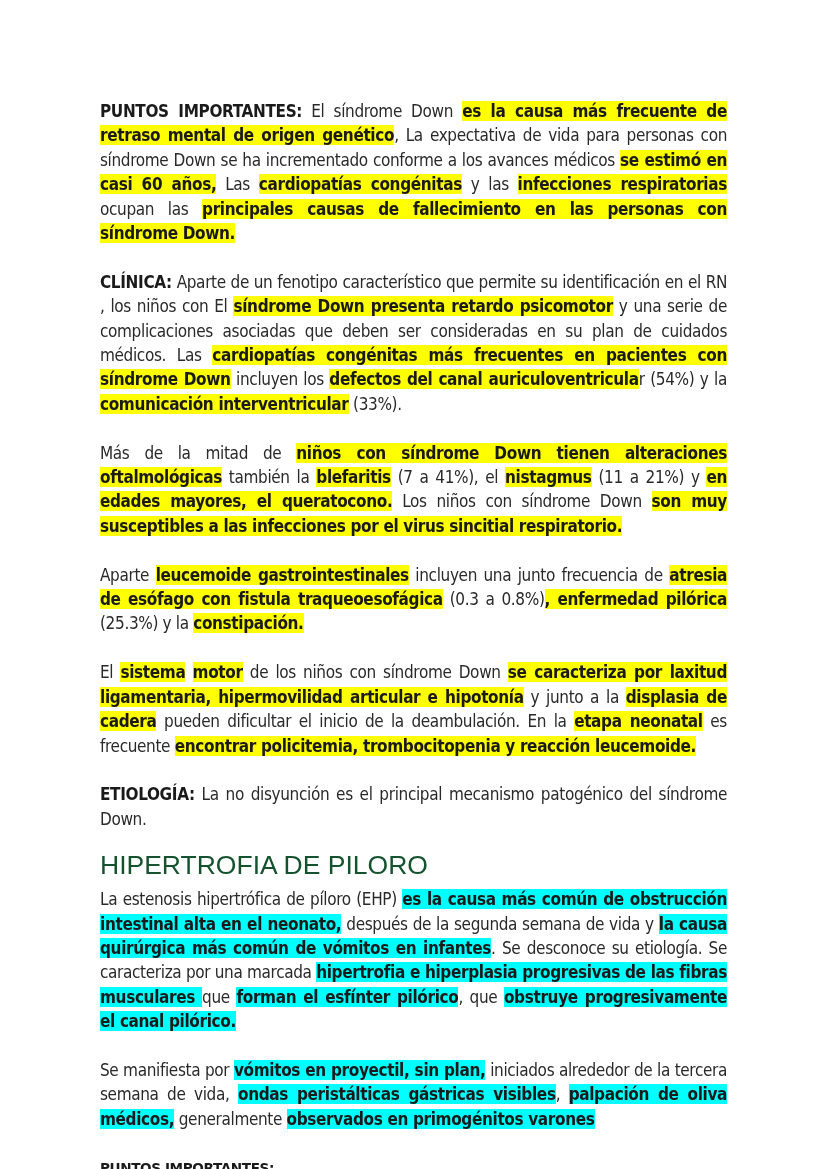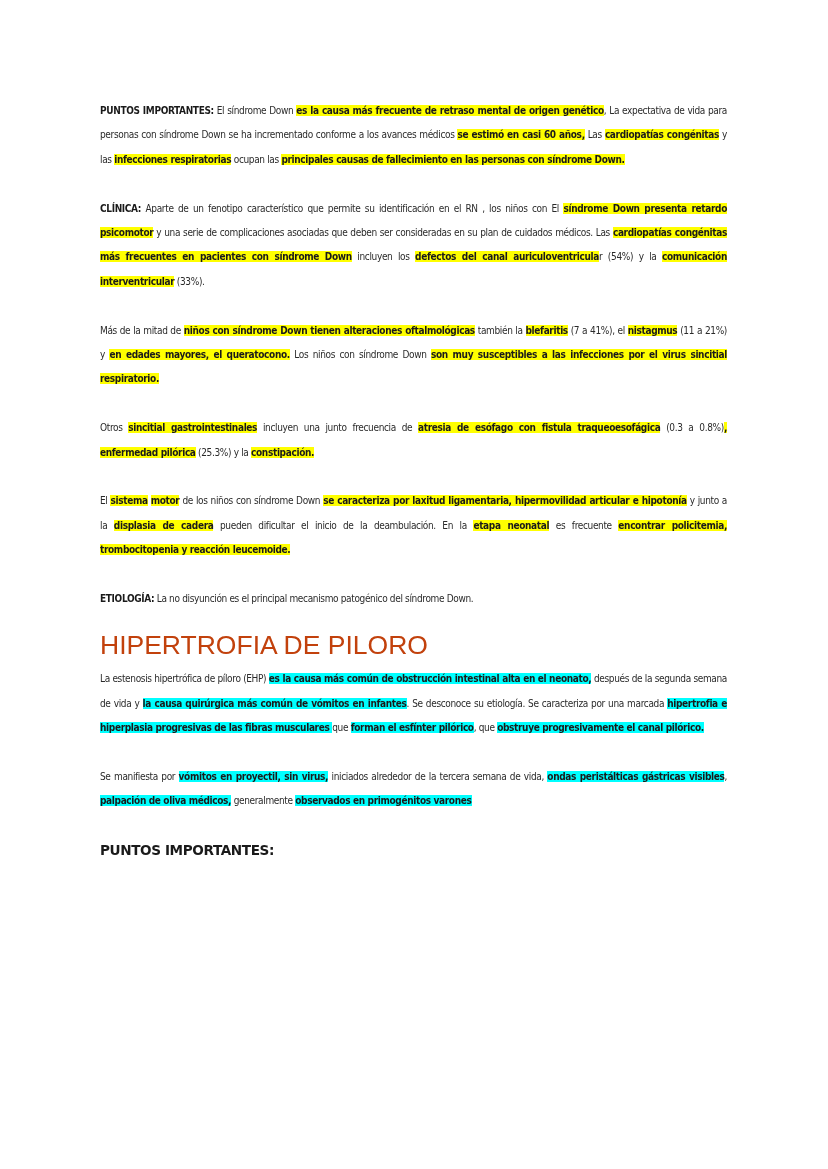--- a/index.html
+++ b/index.html
@@ -1,42 +1,42 @@
 <!DOCTYPE html>
 <html><head>
 <meta charset="utf-8">
 <style>
   html, body { margin: 0; padding: 0; background: #ffffff; }
   body { width: 828px; height: 1169px; position: relative; overflow: hidden;
          font-family: "DejaVu Sans", sans-serif; color: #222; }
   .page { position: absolute; left: 100px; top: 99px; width: 627px; }
   .para { font-family: "DejaVu Sans Condensed", "DejaVu Sans", sans-serif;
-          font-size: 10px; line-height: 24.4px; text-align: justify;
+          font-size: 17px; line-height: 24.4px; text-align: justify;
           margin: 0 0 24.4px 0; letter-spacing: -0.35px; word-spacing: 0px;
           font-stretch: condensed; color: #2a2a2a; }
   .para b, .lbl { font-weight: bold; color: #1a1a1a; }
   .hl-y { background: #ffff00; }
   .hl-c { background: #00ffff; }
   .heading { font-family: "Liberation Sans", sans-serif; font-size: 26.5px;
-             font-weight: normal; color: #c2410c; margin: 18px 0 6px 0; line-height: 32px; }
+             font-weight: normal; color: #14532d; margin: 18px 0 6px 0; line-height: 32px; }
   .lbl-line { font-size: 13.6px; font-weight: bold; line-height: 24px; margin: 0; letter-spacing: -0.4px; color:#1a1a1a; }
   ul { margin: 0; padding: 0 0 0 50px; list-style: none; }
   li { position: relative; font-size: 13.4px; line-height: 24px; letter-spacing: -0.35px; color: #2a2a2a; }
   li .bullet { position: absolute; left: -25px; top: 9px; width: 6px; height: 6px; border-radius: 50%; background: #111; }
 </style>
 </head>
 <body>
 
 <div class="page">
   <p class="para"><b class="lbl">PUNTOS IMPORTANTES:</b><span>  El síndrome Down </span><b class="hl-y">es la causa más frecuente de retraso mental de origen genético</b><span>, La expectativa de vida para personas con síndrome Down se ha incrementado conforme a los avances médicos </span><b class="hl-y">se estimó en casi 60 años,</b><span> Las </span><b class="hl-y">cardiopatías congénitas</b><span> y las </span><b class="hl-y">infecciones respiratorias</b><span> ocupan las </span><b class="hl-y">principales causas de fallecimiento en las personas con síndrome Down.</b></p>
   <p class="para"><b class="lbl">CLÍNICA:</b><span>  Aparte de un fenotipo característico que permite su identificación en el RN , los niños con El </span><b class="hl-y">síndrome Down presenta retardo psicomotor</b><span> y una serie de complicaciones asociadas que deben ser consideradas en su plan de cuidados médicos. Las </span><b class="hl-y">cardiopatías congénitas más frecuentes en pacientes con síndrome Down</b><span> incluyen los </span><b class="hl-y">defectos del canal auriculoventricula</b><span>r (54%) y la </span><b class="hl-y">comunicación interventricular</b><span> (33%).</span></p>
   <p class="para"><span>Más de la mitad de </span><b class="hl-y">niños con síndrome Down tienen alteraciones oftalmológicas</b><span> también la </span><b class="hl-y">blefaritis</b><span> (7 a 41%), el </span><b class="hl-y">nistagmus</b><span> (11 a 21%) y </span><b class="hl-y">en edades mayores, el queratocono.</b><span> Los niños con síndrome Down </span><b class="hl-y">son muy susceptibles a las infecciones por el virus sincitial respiratorio.</b></p>
-  <p class="para"><span>Otros </span><b class="hl-y">sincitial gastrointestinales</b><span> incluyen una junto frecuencia de </span><b class="hl-y">atresia de esófago con fistula traqueoesofágica</b><span> (0.3 a 0.8%)</span><b class="hl-y">, enfermedad pilórica</b><span> (25.3%) y la </span><b class="hl-y">constipación.</b></p>
+  <p class="para"><span>Aparte </span><b class="hl-y">leucemoide gastrointestinales</b><span> incluyen una junto frecuencia de </span><b class="hl-y">atresia de esófago con fistula traqueoesofágica</b><span> (0.3 a 0.8%)</span><b class="hl-y">, enfermedad pilórica</b><span> (25.3%) y la </span><b class="hl-y">constipación.</b></p>
   <p class="para"><span>El </span><b class="hl-y">sistema</b><span> </span><b class="hl-y">motor</b><span> de los niños con síndrome Down </span><b class="hl-y">se caracteriza por laxitud ligamentaria, hipermovilidad articular e hipotonía</b><span> y junto a la </span><b class="hl-y">displasia de cadera</b><span> pueden dificultar el inicio de la deambulación. En la </span><b class="hl-y">etapa neonatal</b><span> es frecuente </span><b class="hl-y">encontrar policitemia, trombocitopenia y reacción leucemoide.</b></p>
   <p class="para" style="margin-bottom:0"><b class="lbl">ETIOLOGÍA:</b><span>  La no disyunción es el principal mecanismo patogénico del síndrome Down.</span></p>
 
   <h1 class="heading">HIPERTROFIA DE PILORO</h1>
 
   <p class="para"><span>La estenosis hipertrófica de píloro (EHP) </span><b class="hl-c">es la causa más común de obstrucción intestinal alta en el neonato,</b><span> después de la segunda semana de vida y </span><b class="hl-c">la causa quirúrgica más común de vómitos en infantes</b><span>. Se desconoce su etiología. Se caracteriza por una marcada </span><b class="hl-c">hipertrofia e hiperplasia progresivas de las fibras musculares </b><span>que </span><b class="hl-c">forman el esfínter pilórico</b><span>, que </span><b class="hl-c">obstruye progresivamente el canal pilórico.</b></p>
-  <p class="para"><span>Se manifiesta por </span><b class="hl-c">vómitos en proyectil, sin virus,</b><span> iniciados alrededor de la tercera semana de vida, </span><b class="hl-c">ondas peristálticas gástricas visibles</b><span>, </span><b class="hl-c">palpación de oliva médicos,</b><span> generalmente </span><b class="hl-c">observados en primogénitos varones</b></p>
+  <p class="para"><span>Se manifiesta por </span><b class="hl-c">vómitos en proyectil, sin plan,</b><span> iniciados alrededor de la tercera semana de vida, </span><b class="hl-c">ondas peristálticas gástricas visibles</b><span>, </span><b class="hl-c">palpación de oliva médicos,</b><span> generalmente </span><b class="hl-c">observados en primogénitos varones</b></p>
 
   <p class="lbl-line">PUNTOS IMPORTANTES:</p>
 </div>
 
 </body></html>

